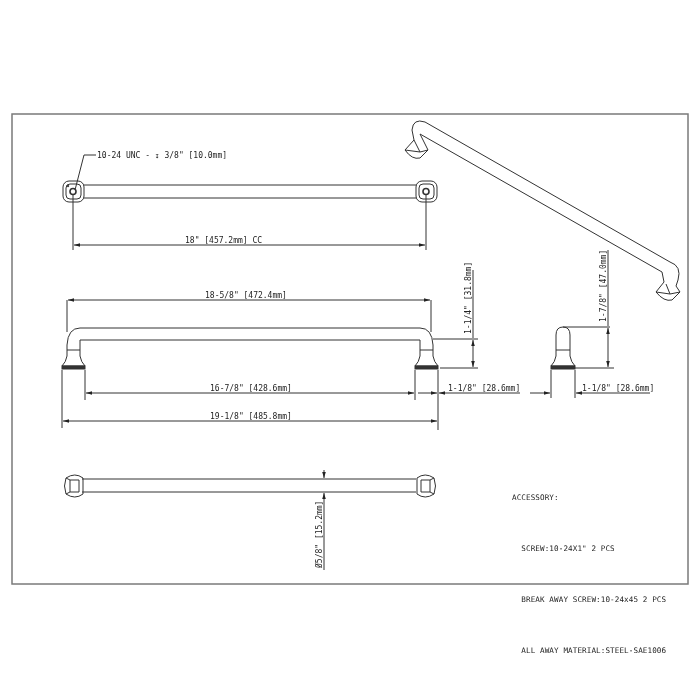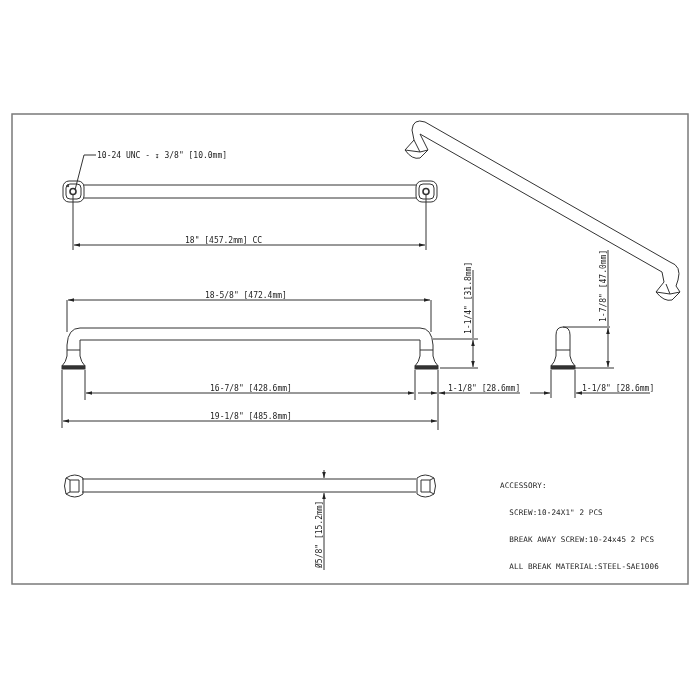--- a/index.html
+++ b/index.html
@@ -1,20 +1,20 @@
 <!DOCTYPE html>
 <html><head>
 <meta charset="utf-8">
 <style>
   html, body { margin: 0; padding: 0; background: #ffffff; }
   body { width: 700px; height: 700px; position: relative; overflow: hidden; font-family: "DejaVu Sans", sans-serif; }
   #drawing { position: absolute; left: 0; top: 0; width: 700px; height: 700px; }
   .dimtext { font-family: "DejaVu Sans Mono", monospace; font-size: 8px; fill: #222; }
   .notes { position: absolute; left: 500px; top: 463px; font-family: "DejaVu Sans Mono", monospace; font-size: 7.6px; line-height: 9px; color: #222; white-space: pre; letter-spacing: 0.1px; }
-  .notes div { margin: 0; }
+  .notes div { margin: 12px; }
 </style>
 </head>
 <body>
 
 <svg id="drawing" viewBox="0 0 700 700" xmlns="http://www.w3.org/2000/svg">
   <defs>
     <marker id="arr" viewBox="0 0 10 10" refX="10" refY="5" markerWidth="6" markerHeight="6" orient="auto-start-reverse">
       <path d="M0,2 L10,5 L0,8 z" fill="#222"></path>
     </marker>
   </defs>
@@ -149,14 +149,14 @@
   <text class="dimtext" transform="translate(606,322) rotate(-90)">1-7/8" [47.0mm]</text>
   <text class="dimtext" x="582" y="391">1-1/8" [28.6mm]</text>
 
   <text class="dimtext" transform="translate(322,568) rotate(-90)">Ø5/8" [15.2mm]</text>
 </svg>
 
 <div class="notes">
   <div>ACCESSORY:</div>
   <div>  SCREW:10-24X1" 2 PCS</div>
   <div>  BREAK AWAY SCREW:10-24x45 2 PCS</div>
-  <div>  ALL BREAK MATERIAL:STEEL-SAE1006</div>
+  <div>  ALL AWAY MATERIAL:STEEL-SAE1006</div>
 </div>
 
 </body></html>

